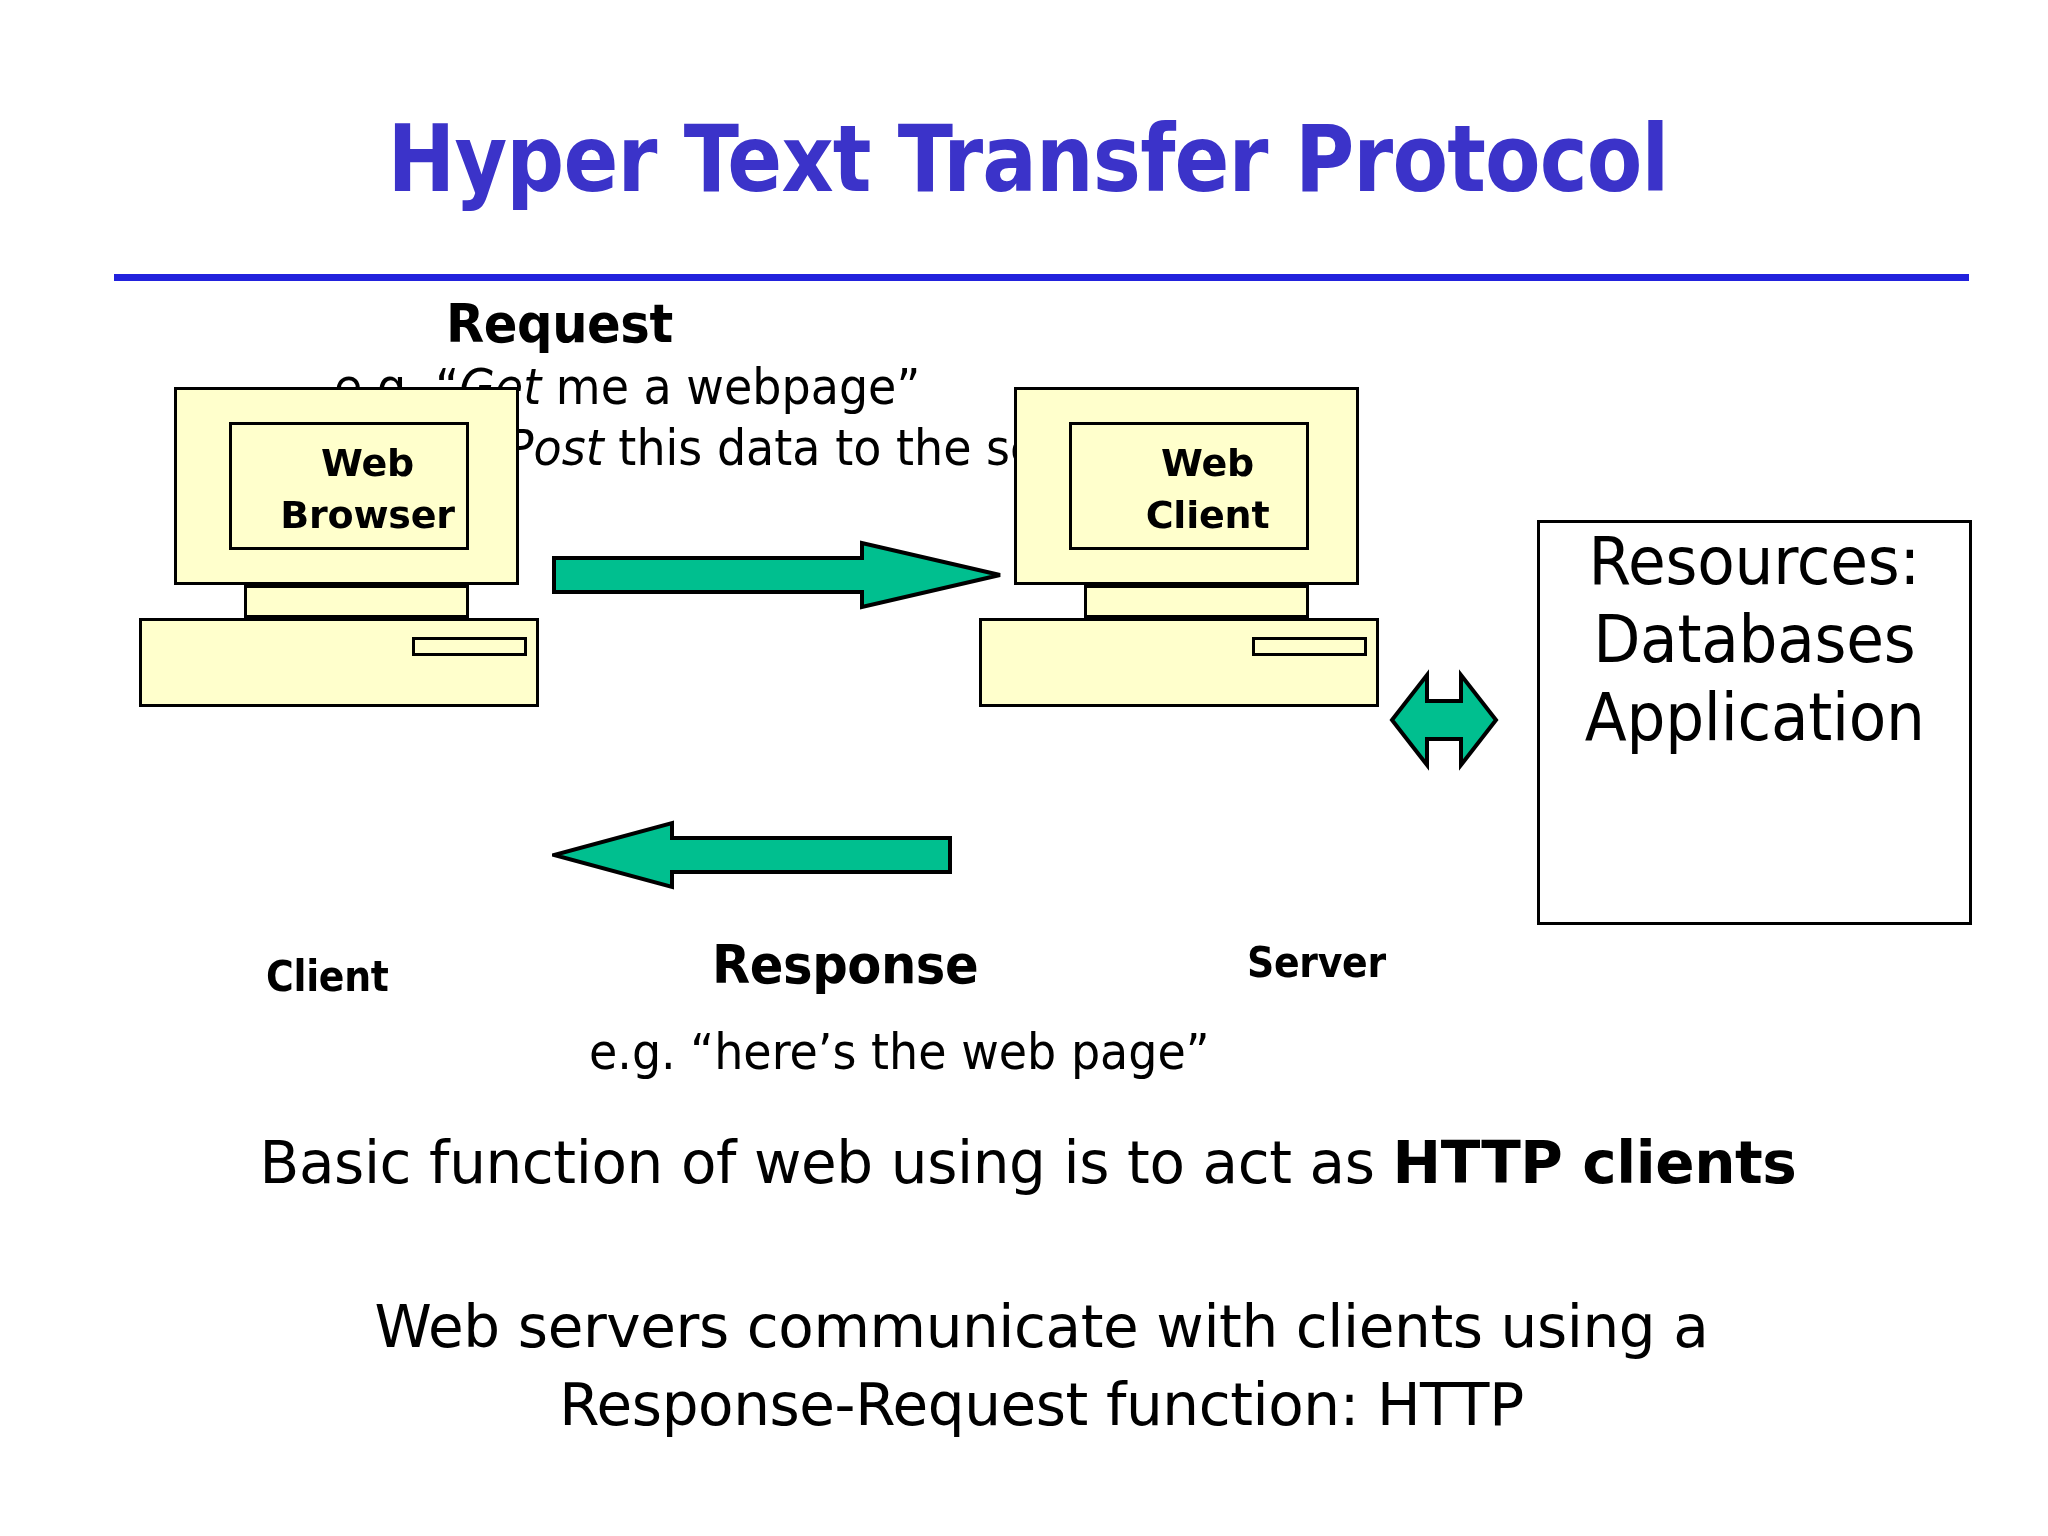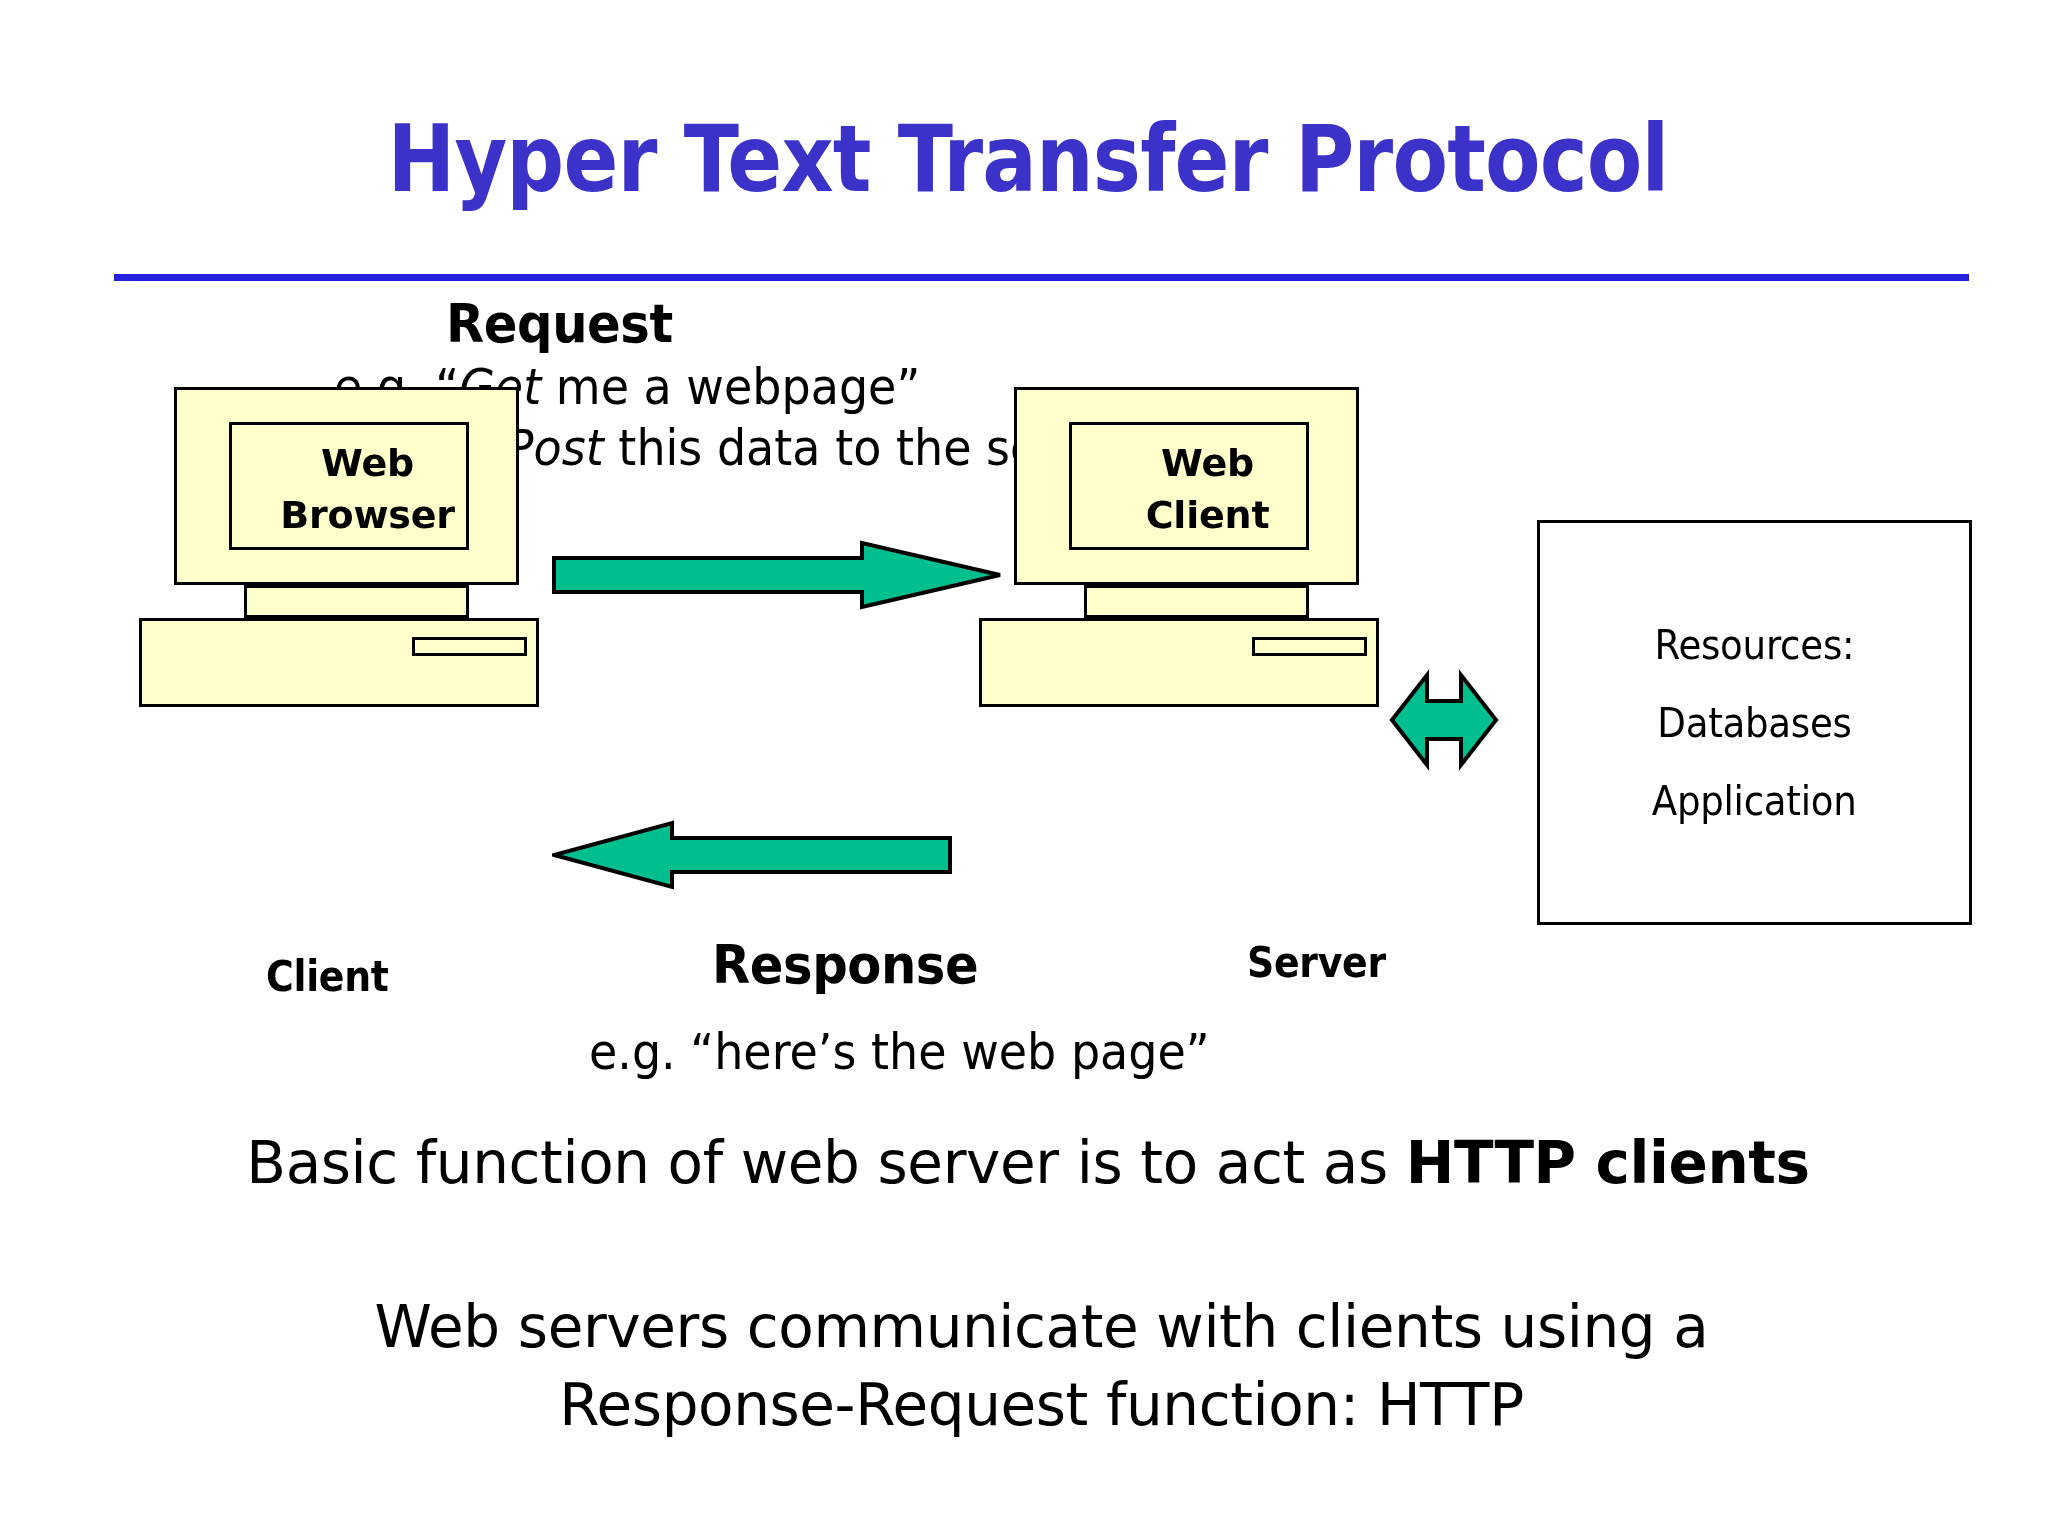--- a/index.html
+++ b/index.html
@@ -153,22 +153,21 @@
     left: 1533px;
     top: 520px;
     width: 435px;
     height: 405px;
     background: #ffffff;
     border: 3px solid #000000;
     box-sizing: border-box;
     display: flex;
     flex-direction: column;
     align-items: center;
-    justify-content: center;
-    font-size: 40px;
+    font-size: 66px;
     line-height: 78px;
     letter-spacing: -0.3px;
   }
   #resources-box .res-line { transform: scaleX(0.93); }
 
   
   .label-client {
     position: absolute;
     left: 262px;
     top: 952px;
@@ -292,21 +291,21 @@
     <div class="res-line">Application</div>
   </div>
 
   <div class="label-client">Client</div>
   <div class="label-server">Server</div>
 
   <div class="response-heading">Response</div>
   <div class="response-eg">e.g. “here’s the web page”</div>
 
   <div class="para1">
-    <span>Basic function of web server is to act as </span><span class="strong">HTTP clients</span>
+    <span>Basic function of web using is to act as </span><span class="strong">HTTP clients</span>
   </div>
 
   <div class="para2">
     <span>Web servers communicate with clients using a</span>
     <span>Response-Request function: HTTP</span>
   </div>
 
 </div>
 
 </body></html>

